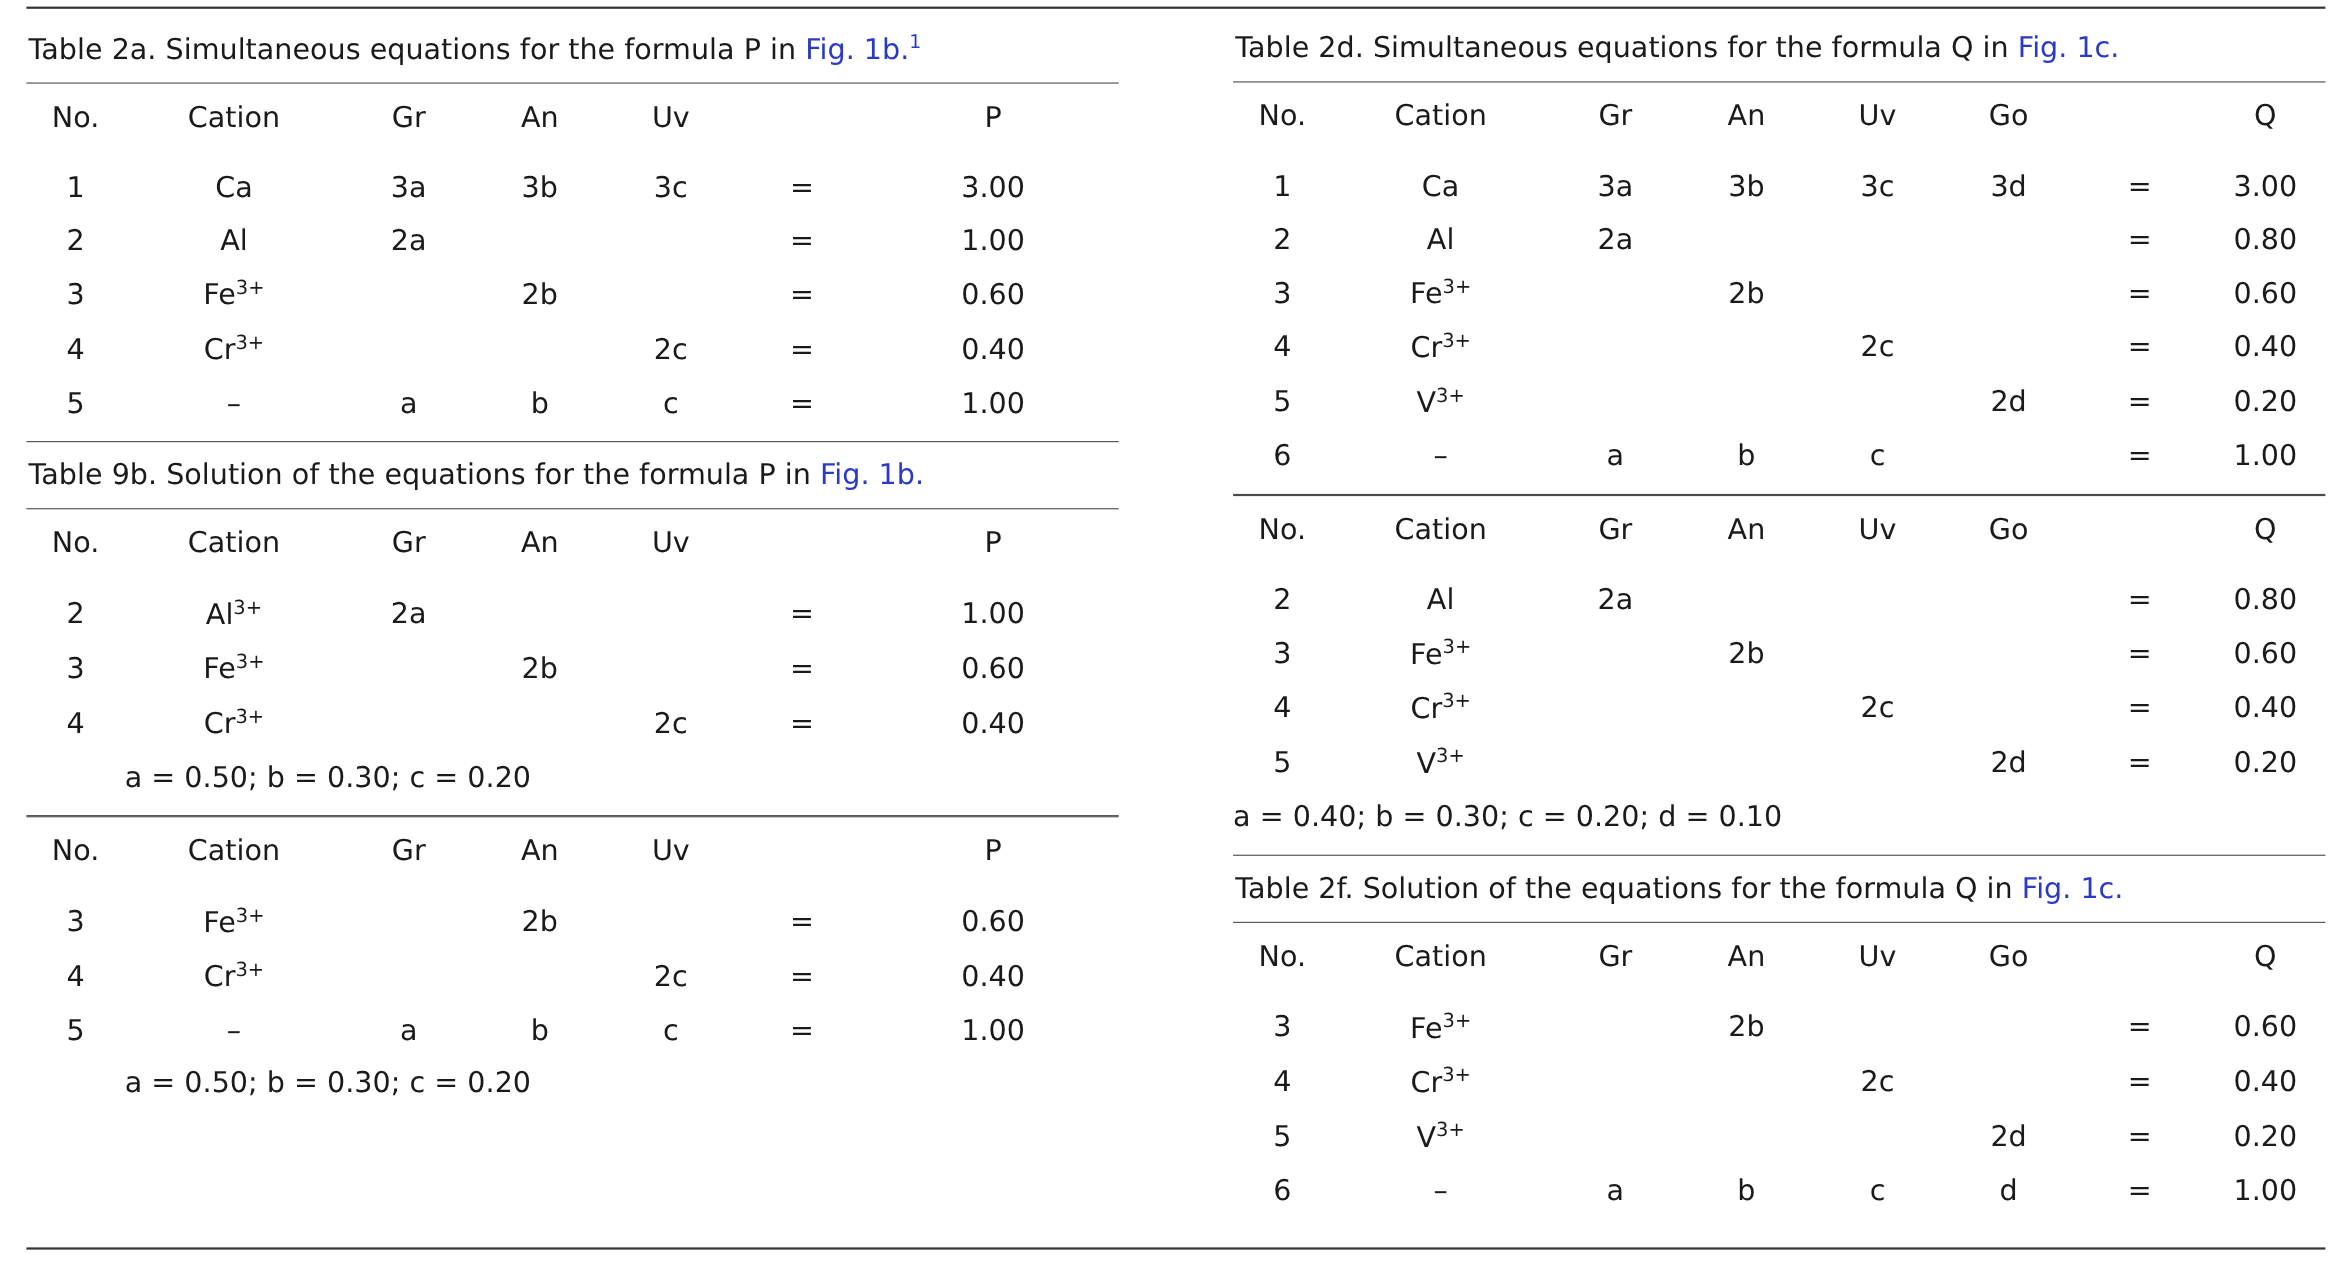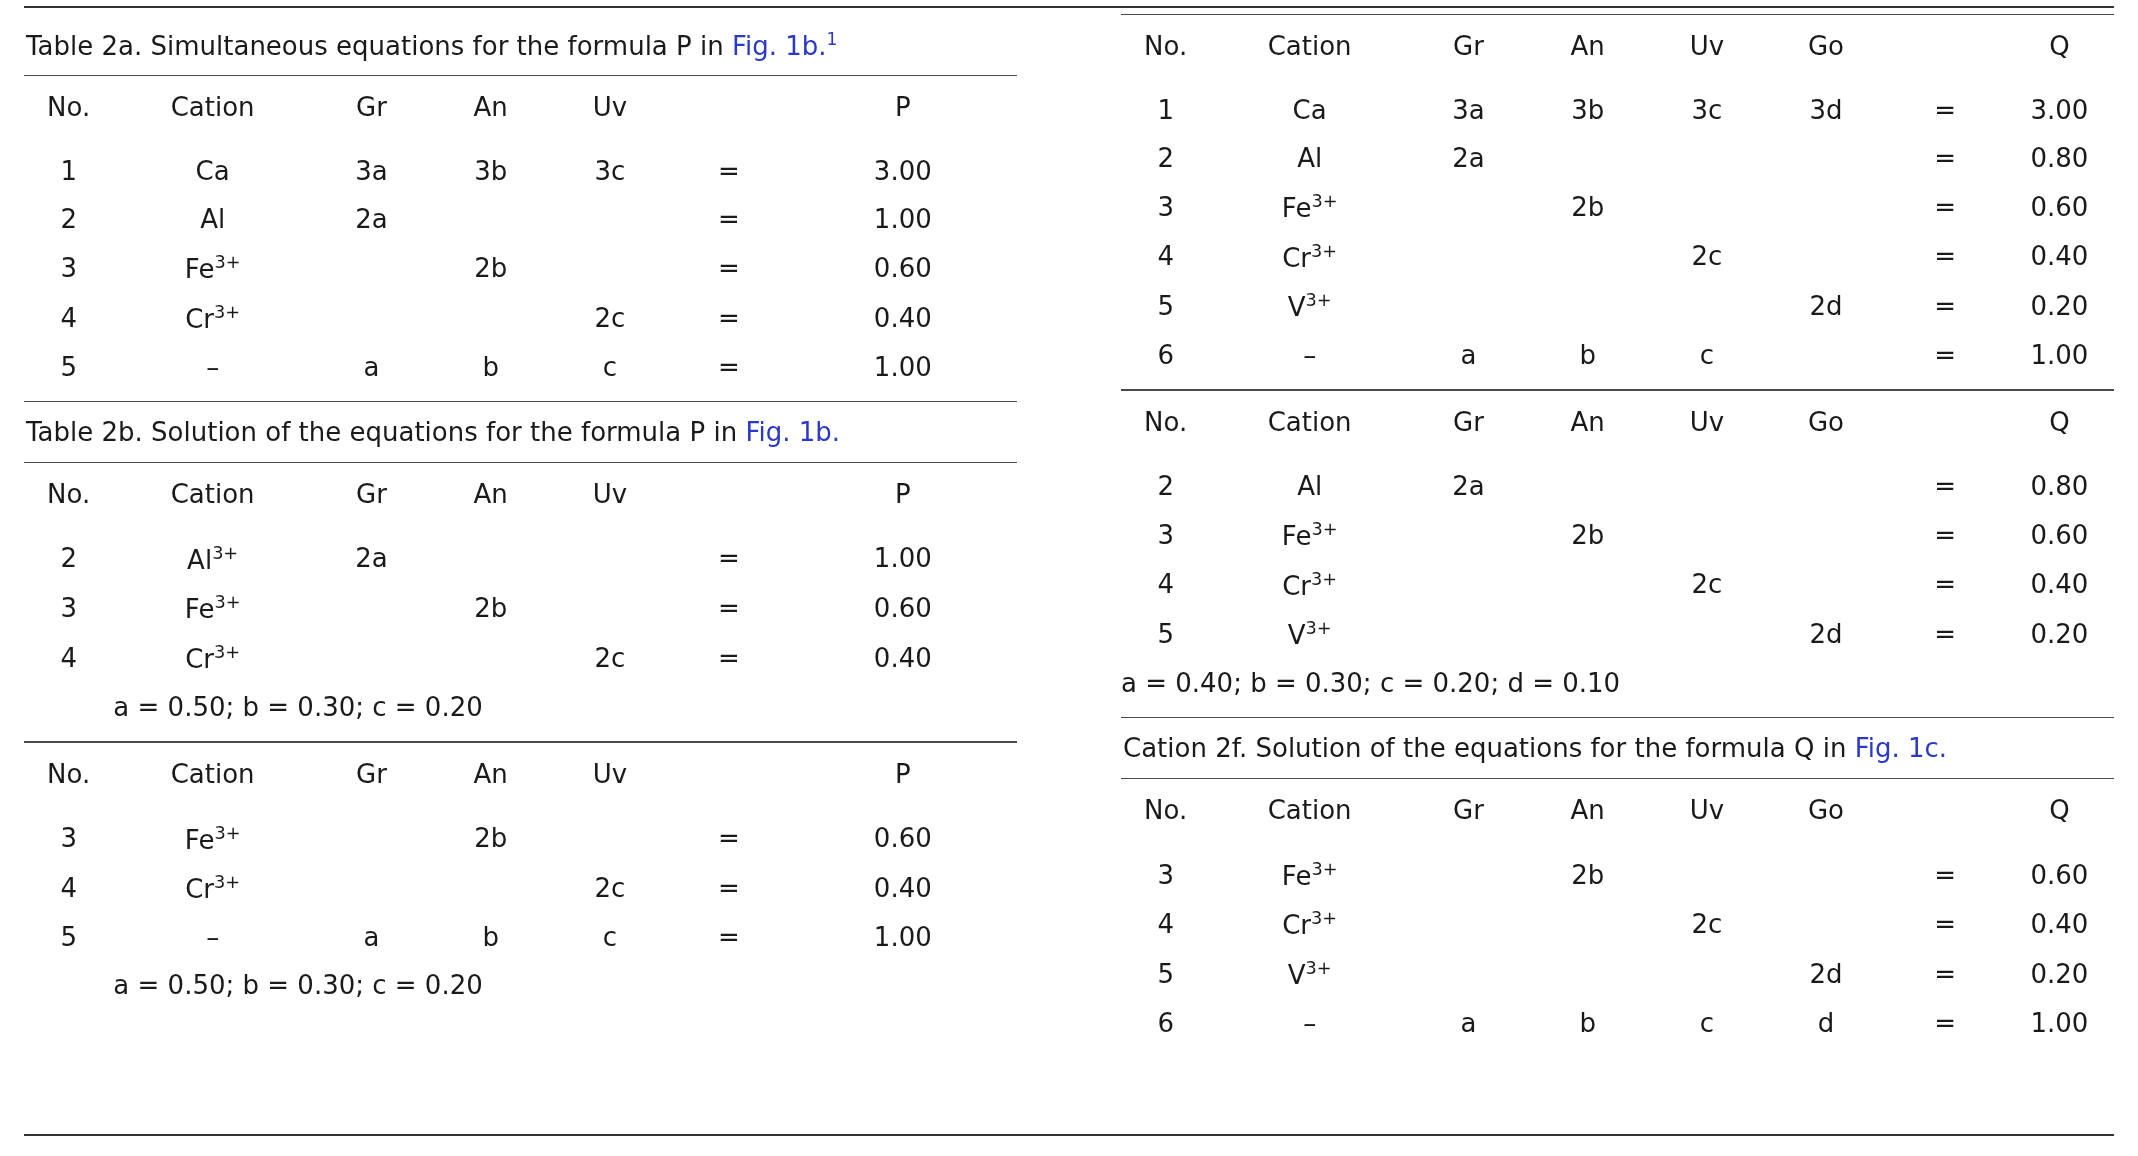--- a/index.html
+++ b/index.html
@@ -169,21 +169,21 @@
                   <td class="c-gr">b</td>
                   <td class="c-gr">c</td>
                   <td class="c-eq">=</td>
                   <td class="c-val">1.00</td>
                 </tr>
               </tbody>
             </table>
             <div class="hr-thin" style="margin-top: 10px;"></div>
           </div>
           <div class="tbl-block">
-            <div class="caption"><span>Table 2b. Solution of the equations for the formula P in </span><span class="lnk">Fig. 1b.</span></div>
+            <div class="caption"><span>Table 9b. Solution of the equations for the formula P in </span><span class="lnk">Fig. 1b.</span></div>
             <div class="hr-thin"></div>
             <table class="data">
               <thead>
                 <tr>
                   <th class="c-no">No.</th>
                   <th class="c-cat">Cation</th>
                   <th class="c-gr">Gr</th>
                   <th class="c-gr">An</th>
                   <th class="c-gr">Uv</th>
                   <th class="c-eq"></th>
@@ -271,20 +271,21 @@
                   <td colspan="7" style="text-align: left; padding-left: 9%;">a = 0.50; b = 0.30; c = 0.20</td>
                 </tr>
               </tbody>
             </table>
           </div>
         </div>
     </div>
     <div class="col col-right">
       <div id="right-tables">
           <div class="tbl-block">
+            <div class="caption"><span>Table 2d. Simultaneous equations for the formula Q in </span><span class="lnk">Fig. 1c.</span></div>
             <div class="hr-thin"></div>
             <table class="data">
               <thead>
                 <tr>
                   <th class="c-no">No.</th>
                   <th class="c-cat">Cation</th>
                   <th class="c-gr">Gr</th>
                   <th class="c-gr">An</th>
                   <th class="c-gr">Uv</th>
                   <th class="c-gr">Go</th>
@@ -414,21 +415,21 @@
                   <td class="c-val">0.20</td>
                 </tr>
                 <tr class="note-row">
                   <td colspan="8" style="text-align: left;">a = 0.40; b = 0.30; c = 0.20; d = 0.10</td>
                 </tr>
               </tbody>
             </table>
             <div class="hr-thin" style="margin-top: 10px;"></div>
           </div>
           <div class="tbl-block">
-            <div class="caption"><span>Cation 2f. Solution of the equations for the formula Q in </span><span class="lnk">Fig. 1c.</span></div>
+            <div class="caption"><span>Table 2f. Solution of the equations for the formula Q in </span><span class="lnk">Fig. 1c.</span></div>
             <div class="hr-thin"></div>
             <table class="data">
               <thead>
                 <tr>
                   <th class="c-no">No.</th>
                   <th class="c-cat">Cation</th>
                   <th class="c-gr">Gr</th>
                   <th class="c-gr">An</th>
                   <th class="c-gr">Uv</th>
                   <th class="c-gr">Go</th>

